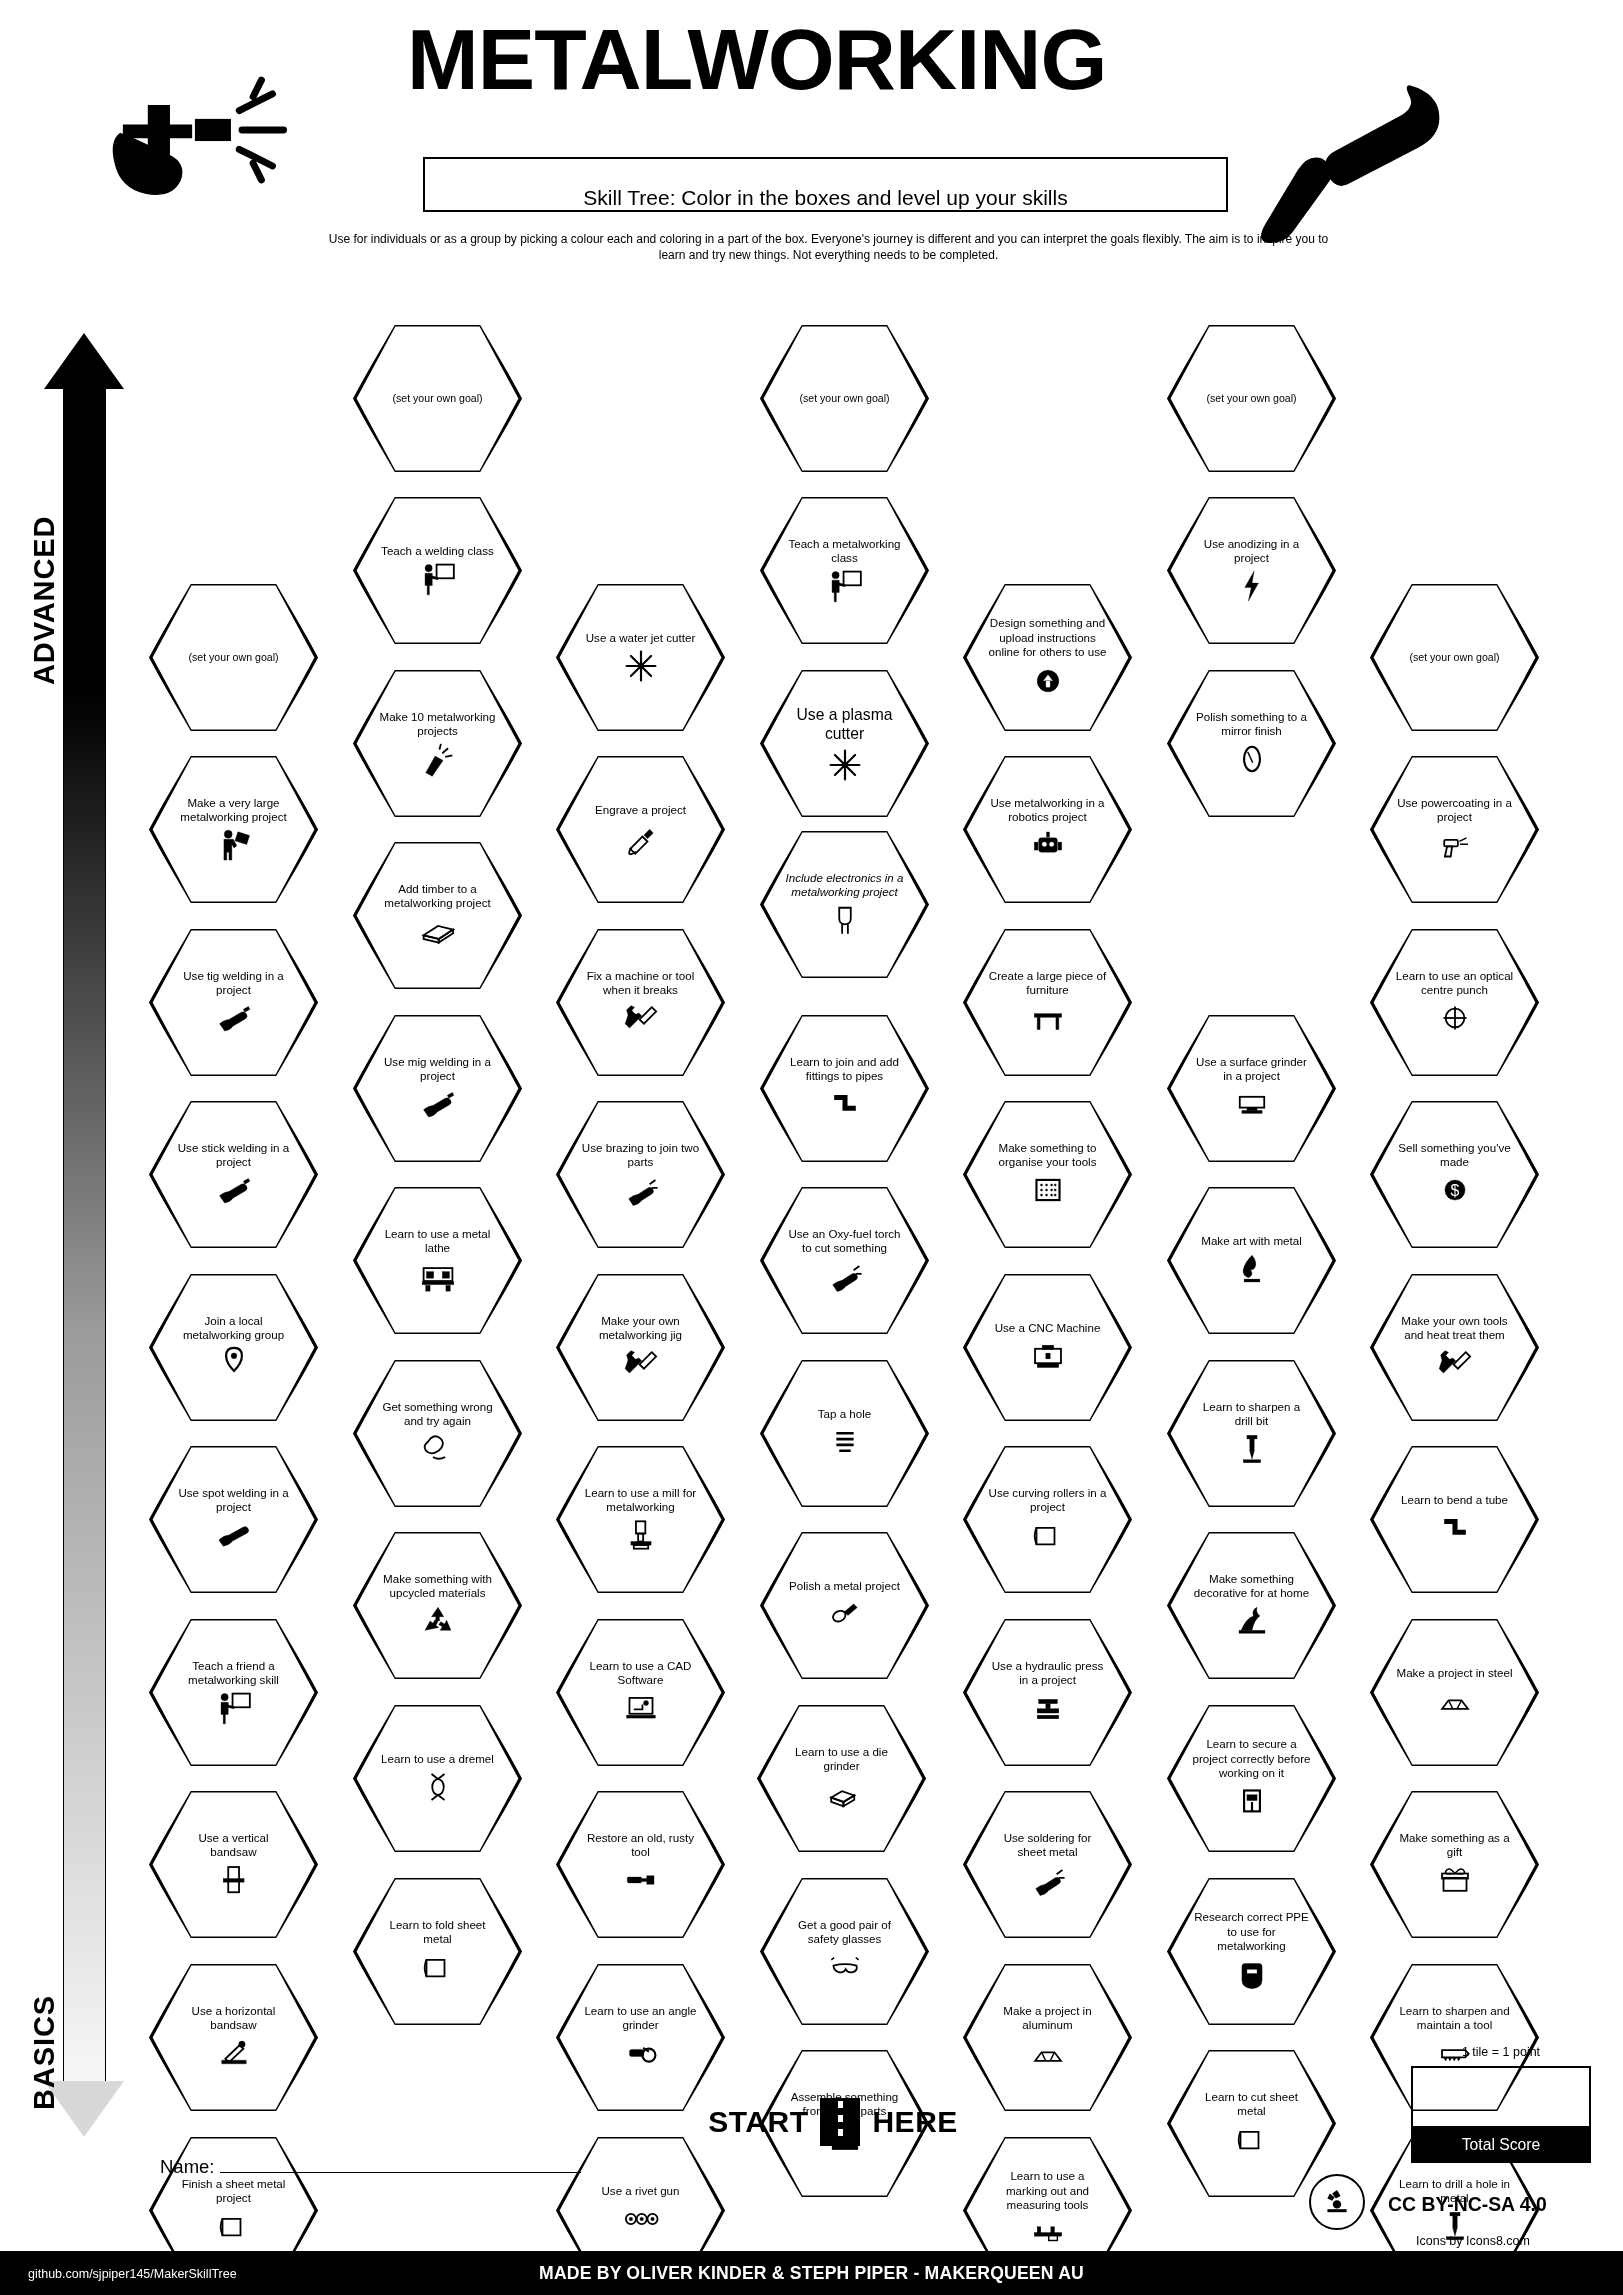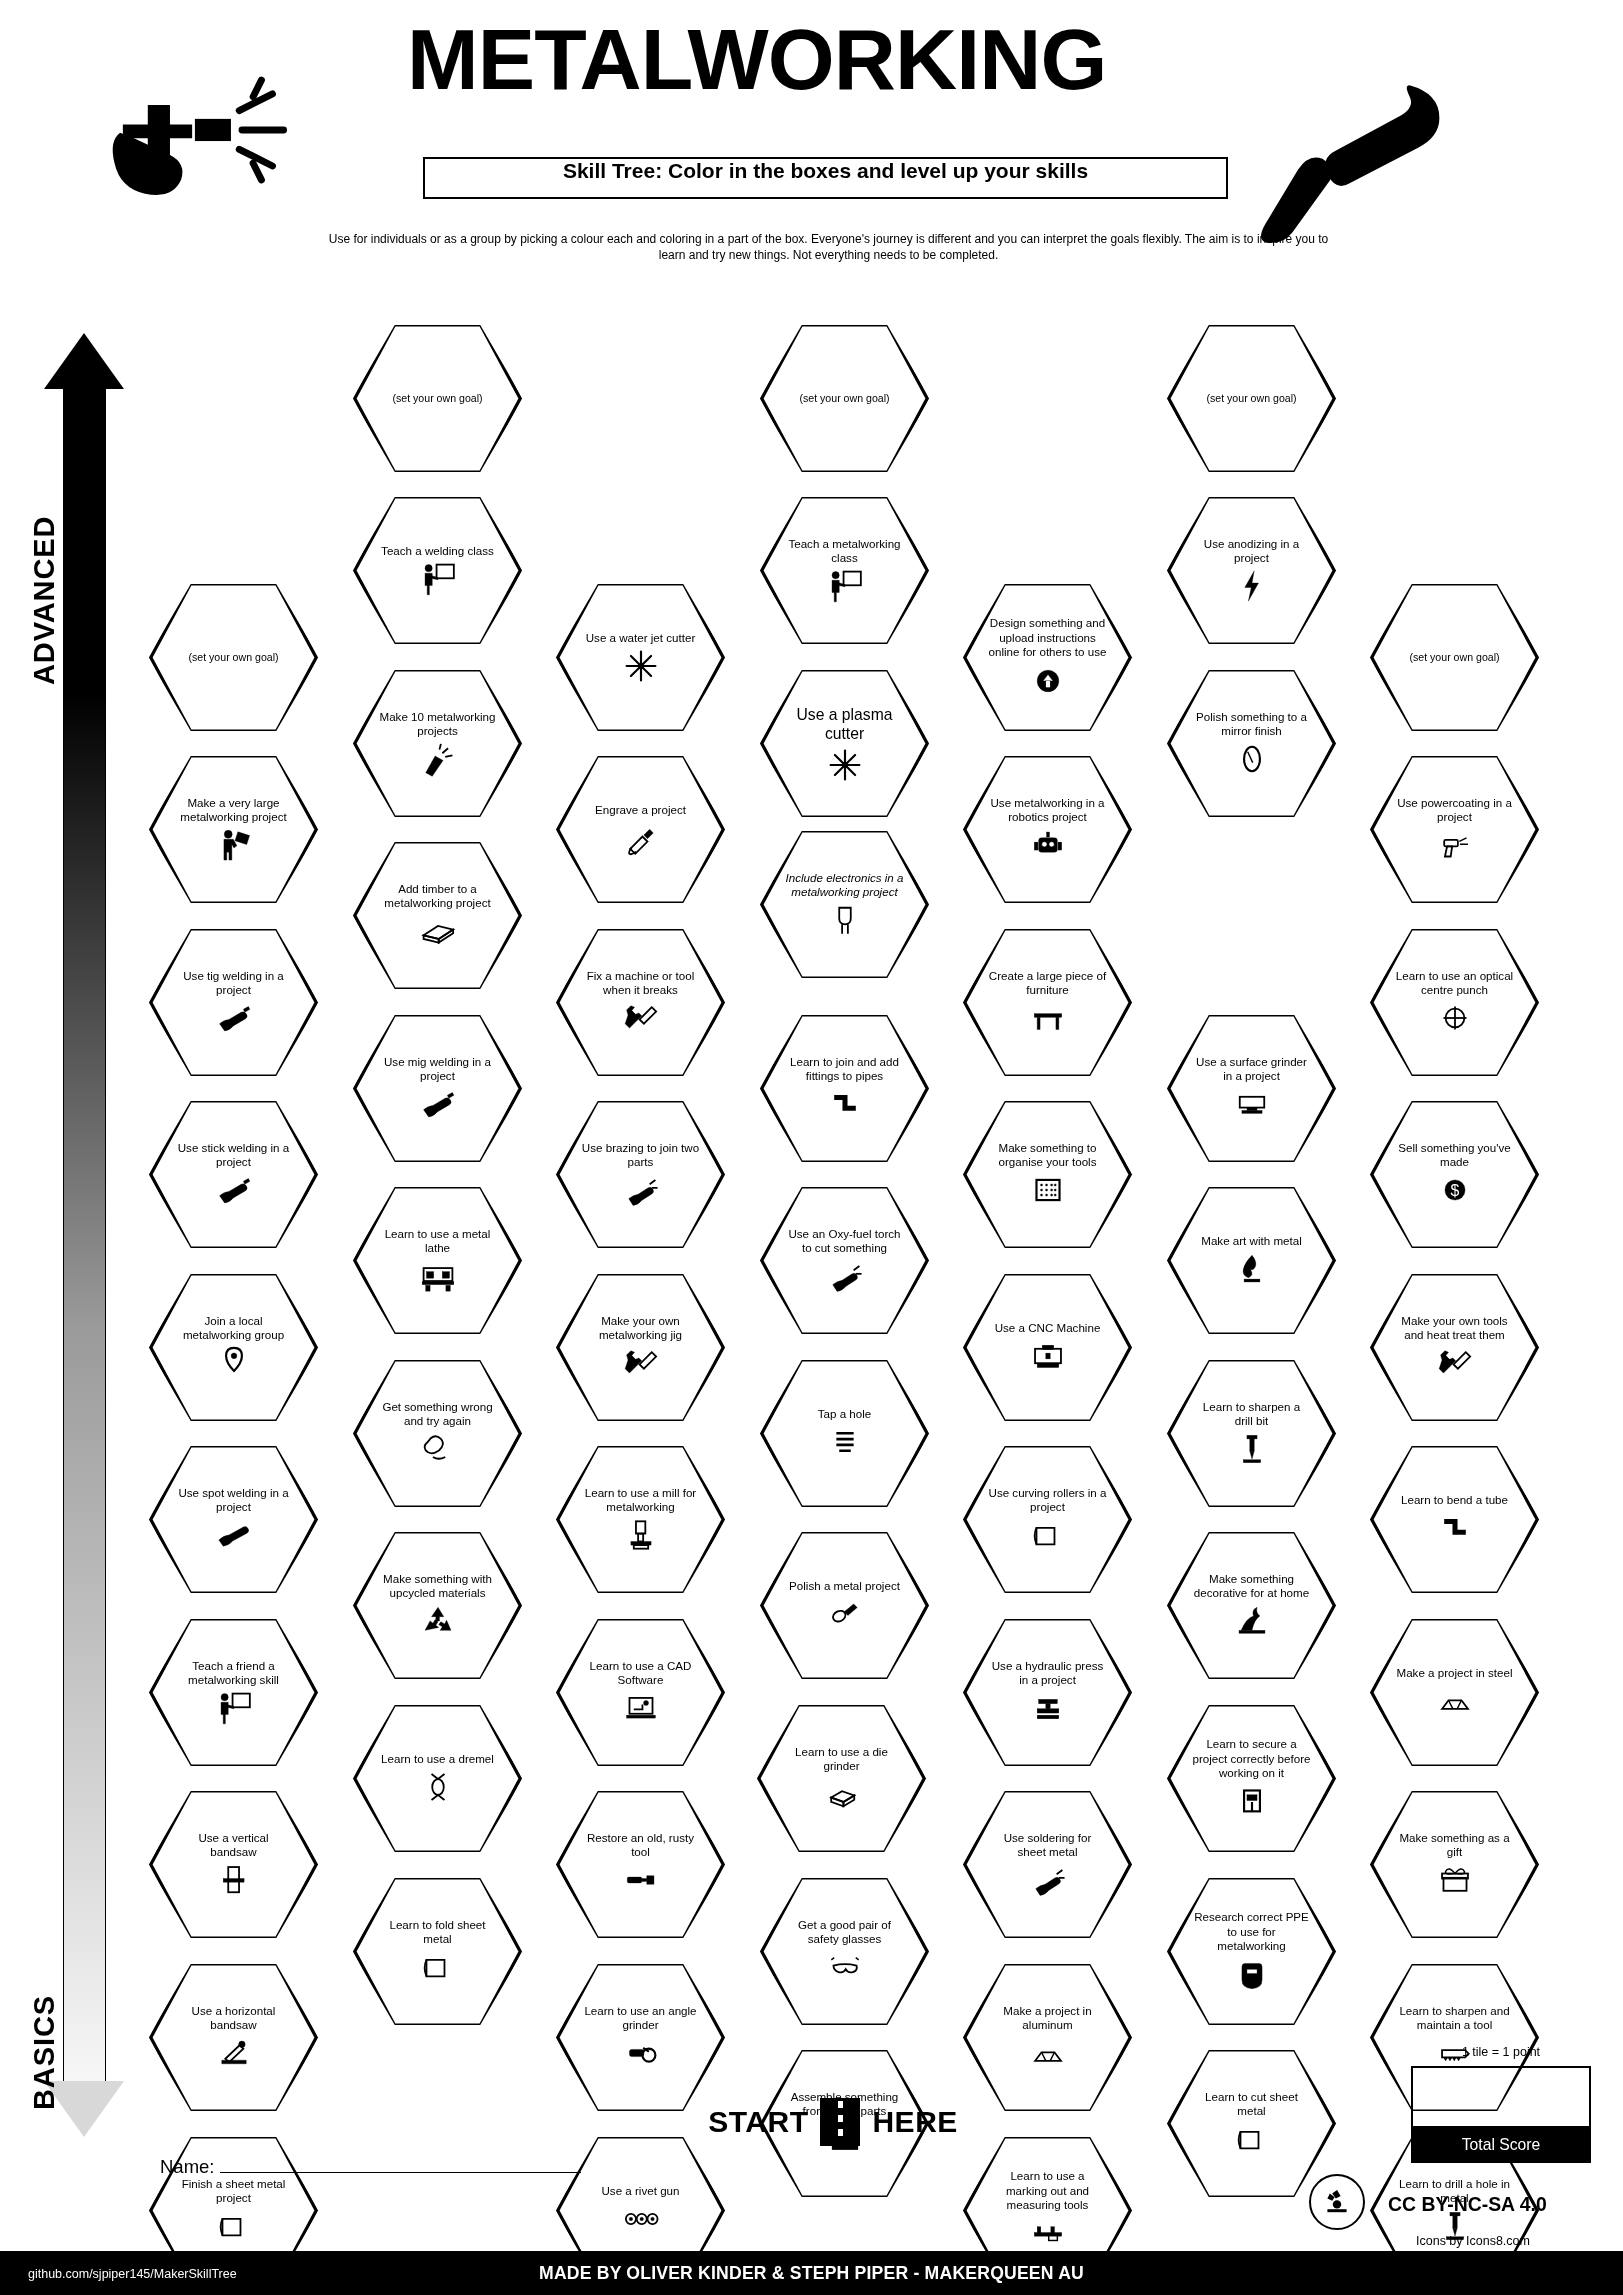--- a/index.html
+++ b/index.html
@@ -30,26 +30,25 @@
     font-size: 86px;
     font-weight: bold;
     letter-spacing: -0.9px;
     line-height: 1;
     color: #000;
   }
   #subtitle-bar {
     position: absolute;
     left: 423px; top: 157px;
     width: 805px;
-    height: 42px;
+    height: 55px;
     border: 2.3px solid #000;
     display: flex;
-    align-items: flex-start;
+    align-items: flex-end;
     justify-content: center;
-    font-weight: bold;
   }
   #subtitle-bar .st-label {
     font-size: 21px;
     color: #000;
   }
   #intro {
     position: absolute;
     left: 324px; top: 231px;
     width: 1009px;
     text-align: center;

